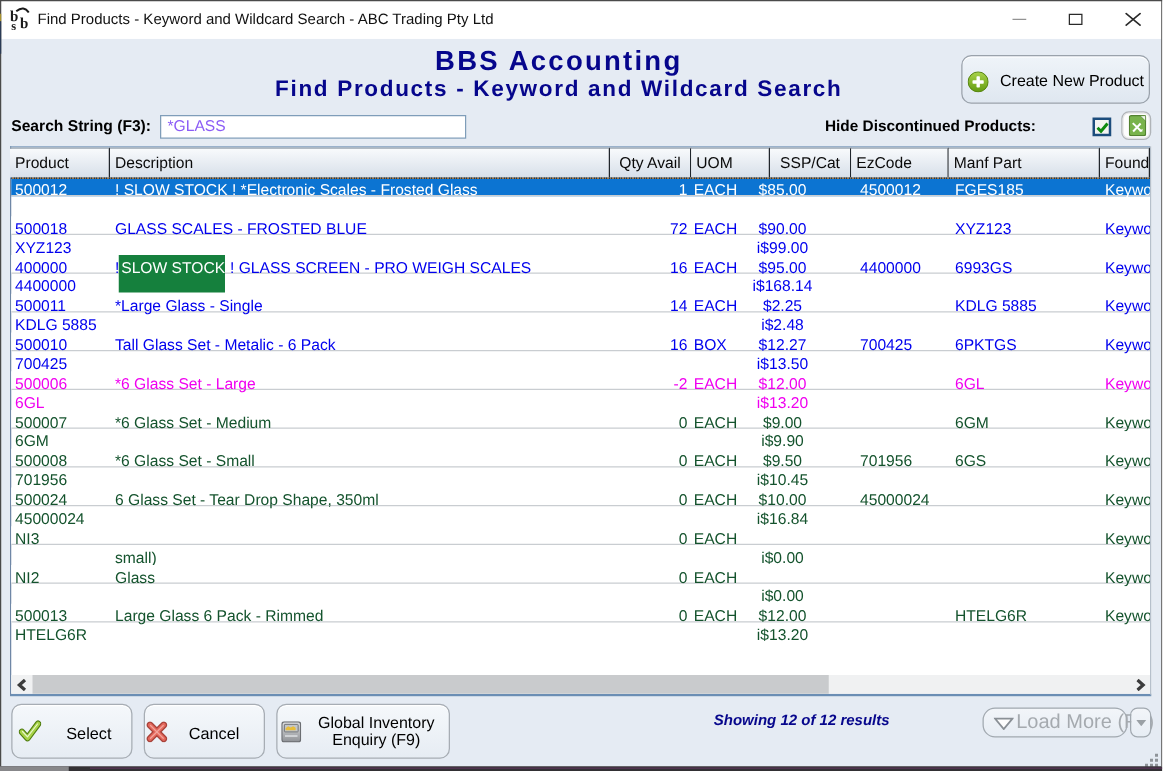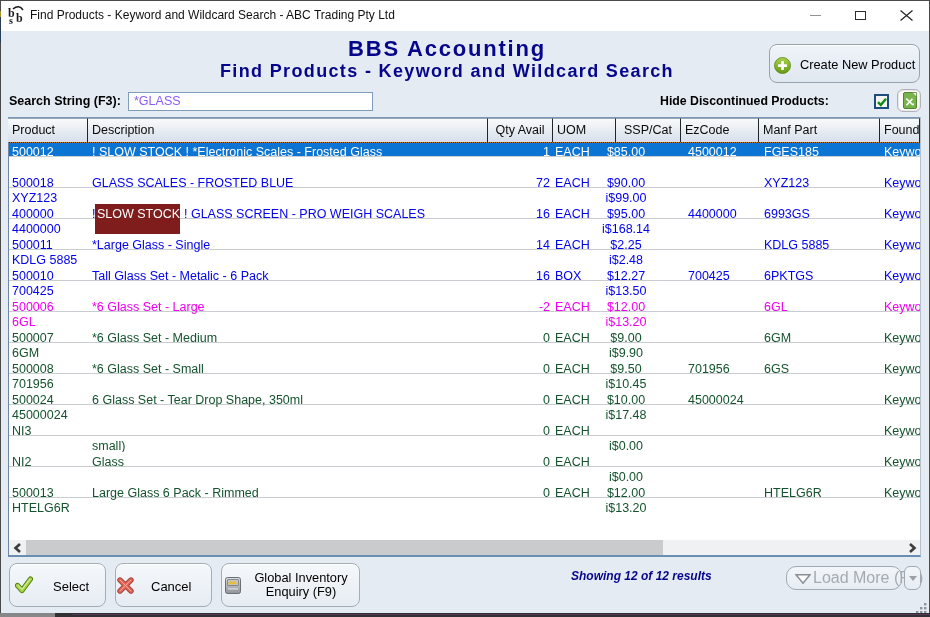--- a/index.html
+++ b/index.html
@@ -32,21 +32,21 @@
 .cd{left:83px}
 .cq{left:419px;width:122px;text-align:right}
 .cu{left:546px}
 .cs{left:559px;width:116px;text-align:center}
 .cz{left:679px}
 .cm{left:755px}
 .cf{left:875px;width:36px;overflow:hidden}
 .blue span{color:#0000ee}
 .mag span{color:#f000f0}
 .blk span{color:#14532d}
-.ssbox{position:absolute;left:86px;top:0px;width:85px;height:30px;background:#7f1d1d;color:#fff;font-size:12.5px;padding:3px 0 0 2px;white-space:nowrap}
+.ssbox{position:absolute;left:86px;top:0px;width:85px;height:30px;background:#15803d;color:#fff;font-size:12.5px;padding:3px 0 0 2px;white-space:nowrap}
 
 .hscroll{left:9px;top:540px;width:911px;height:15px;background:#f0f1f2}
 .hthumb{left:26px;top:540px;width:637px;height:15px;background:#c9cbcd}
 
 .btn{position:absolute;border:1px solid #a7adb4;border-radius:8px;background:linear-gradient(#f5f8fb,#e6ecf3);box-shadow:inset 0 1px 0 #fff;font-size:13.5px;color:#000}
 .showing{left:571px;top:569px;font-size:12px;font-weight:bold;font-style:italic;color:#06068c}
 .loadmore{left:786px;top:566px;width:116px;height:24px;border:1px solid #a2a9b0;border-radius:10px;background:linear-gradient(#f2f5f9,#e7edf4);color:#a5aaaf;font-size:13.5px;line-height:22px}
 .dropbtn{left:904px;top:566px;width:17px;height:24px;border:1px solid #a2a9b0;border-radius:6px;background:linear-gradient(#f2f5f9,#e7edf4)}
 .darkstrip{left:0;top:613px;width:930px;height:4px;background:#323034}
 .borders{left:0;top:0;width:930px;height:613px;border:1px solid #4a4a4a;border-bottom:none;pointer-events:none}
@@ -209,21 +209,21 @@
         <span class="cm l1">6GS</span>
         <span class="cf l1">Keyword</span>
       </div>
       <div class="row blk" style="top:390px">
         <span class="cp l1">500024</span>
         <span class="cp l2">45000024</span>
         <span class="cd l1">6 Glass Set - Tear Drop Shape, 350ml</span>
         <span class="cq l1">0</span>
         <span class="cu l1">EACH</span>
         <span class="cs l1">$10.00</span>
-        <span class="cs l2">i$17.48</span>
+        <span class="cs l2">i$16.84</span>
         <span class="cz l1">45000024</span>
         <span class="cf l1">Keyword</span>
       </div>
       <div class="row blk" style="top:421px">
         <span class="cp l1">NI3</span>
         <span class="cd l2">small)</span>
         <span class="cq l1">0</span>
         <span class="cu l1">EACH</span>
         <span class="cs l2">i$0.00</span>
         <span class="cf l1">Keyword</span>

